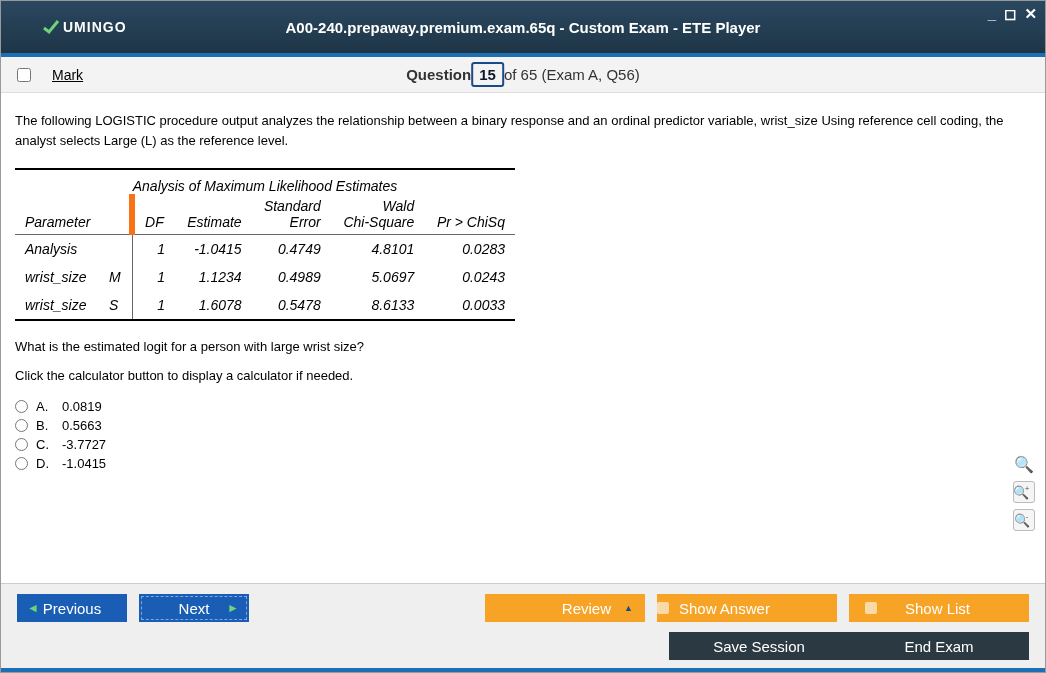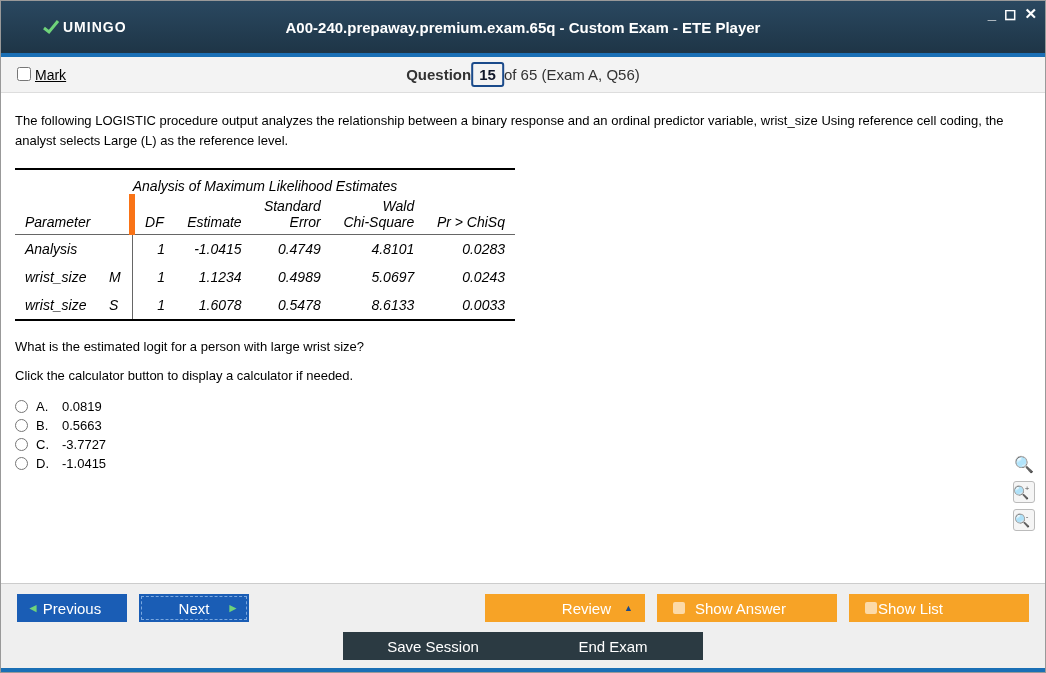--- a/index.html
+++ b/index.html
@@ -6,21 +6,21 @@
 body{font-family:Arial,sans-serif;font-size:13px;background:#fff}
 .app{width:1046px;height:673px;border:1px solid #999;position:relative;display:flex;flex-direction:column;overflow:hidden}
 .titlebar{background:linear-gradient(#2a4860,#1e3546);height:52px;display:flex;align-items:center;position:relative;color:#fff}
 .logo{display:flex;align-items:center;margin-left:40px;font-weight:bold;font-size:14px;letter-spacing:1px}
 .logo-check{width:20px;height:20px;margin-right:2px;display:inline-flex;align-items:center;justify-content:center}
 .title-text{position:absolute;left:50%;transform:translateX(-50%);font-weight:bold;font-size:15px}
 .winbtns{position:absolute;right:8px;top:4px;display:flex;gap:8px;color:#fff;font-weight:bold;font-size:15px}
 .winbtns span{cursor:pointer}
 .bluebar{height:4px;background:#1a6fb5}
 .qbar{background:#f3f3f3;border-bottom:1px solid #ddd;height:36px;display:flex;align-items:center;padding:0 16px;position:relative}
-.mark{display:flex;align-items:flex-start;gap:4px}
+.mark{display:flex;align-items:center;gap:21px}
 .mark input{width:14px;height:14px}
 .mark label{font-size:14px;text-decoration:underline}
 .qnum{position:absolute;left:50%;transform:translateX(-50%);display:flex;align-items:center;font-size:15px;color:#333}
 .qnum b{font-weight:bold}
 .qnum .boxed{border:2px solid #1a4a8a;border-radius:3px;padding:2px 6px;color:#0f172a;font-weight:bold}
 .content{flex:1;padding:18px 14px;position:relative;overflow:hidden}
 .qtext{color:#000;line-height:1.5}
 .table-wrap{margin:18px 0 18px 0;width:500px}
 .table-title{text-align:center;font-style:italic;border-top:2px solid #000;padding:8px 0 0 0;font-size:14px}
 table.est{border-collapse:collapse;width:100%;font-size:14px}
@@ -44,24 +44,24 @@
 .btnrow{display:flex;gap:12px;margin-bottom:10px}
 .btn{height:28px;display:flex;align-items:center;justify-content:center;font-size:15px;border:none;cursor:pointer;color:#fff;position:relative}
 .btn .arr{position:absolute;font-size:12px}
 .btn-prev{background:#1a5db5;width:110px}
 .btn-prev .arr{left:10px;color:#6fd37a}
 .btn-next{background:#1a5db5;width:110px;outline:1px dashed #7aa8e0;outline-offset:-3px}
 .btn-next .arr{right:10px;color:#6fd37a}
 .spacer{flex:1}
 .btn-review{background:#f7a326;width:160px;justify-content:flex-end;padding-right:34px}
 .btn-review .caret{position:absolute;right:12px;font-size:9px;color:#1a4a8a}
-.btn-showans{background:#f7a326;width:180px;gap:10px;padding-left:16px;justify-content:flex-start}
-.btn-showlist{background:#f7a326;width:180px;gap:1px;padding-left:16px;justify-content:flex-start}
+.btn-showans{background:#f7a326;width:180px;gap:10px;justify-content:flex-start}
+.btn-showlist{background:#f7a326;width:180px;gap:28px;padding-left:16px;justify-content:flex-start}
 .btn .ico{width:12px;height:12px;background:#fff;opacity:0.6;border-radius:2px}
-.btnrow2{display:flex;gap:0;justify-content:center}
+.btnrow2{display:flex;gap:0;justify-content:flex-end}
 .btn-dark{background:#2b3a42;width:180px}
 .bottom-accent{height:4px;background:#1a6fb5}
 </style>
 </head>
 <body>
 
 <div class="app">
   <div class="titlebar">
     <div class="logo">
       <span class="logo-check">

